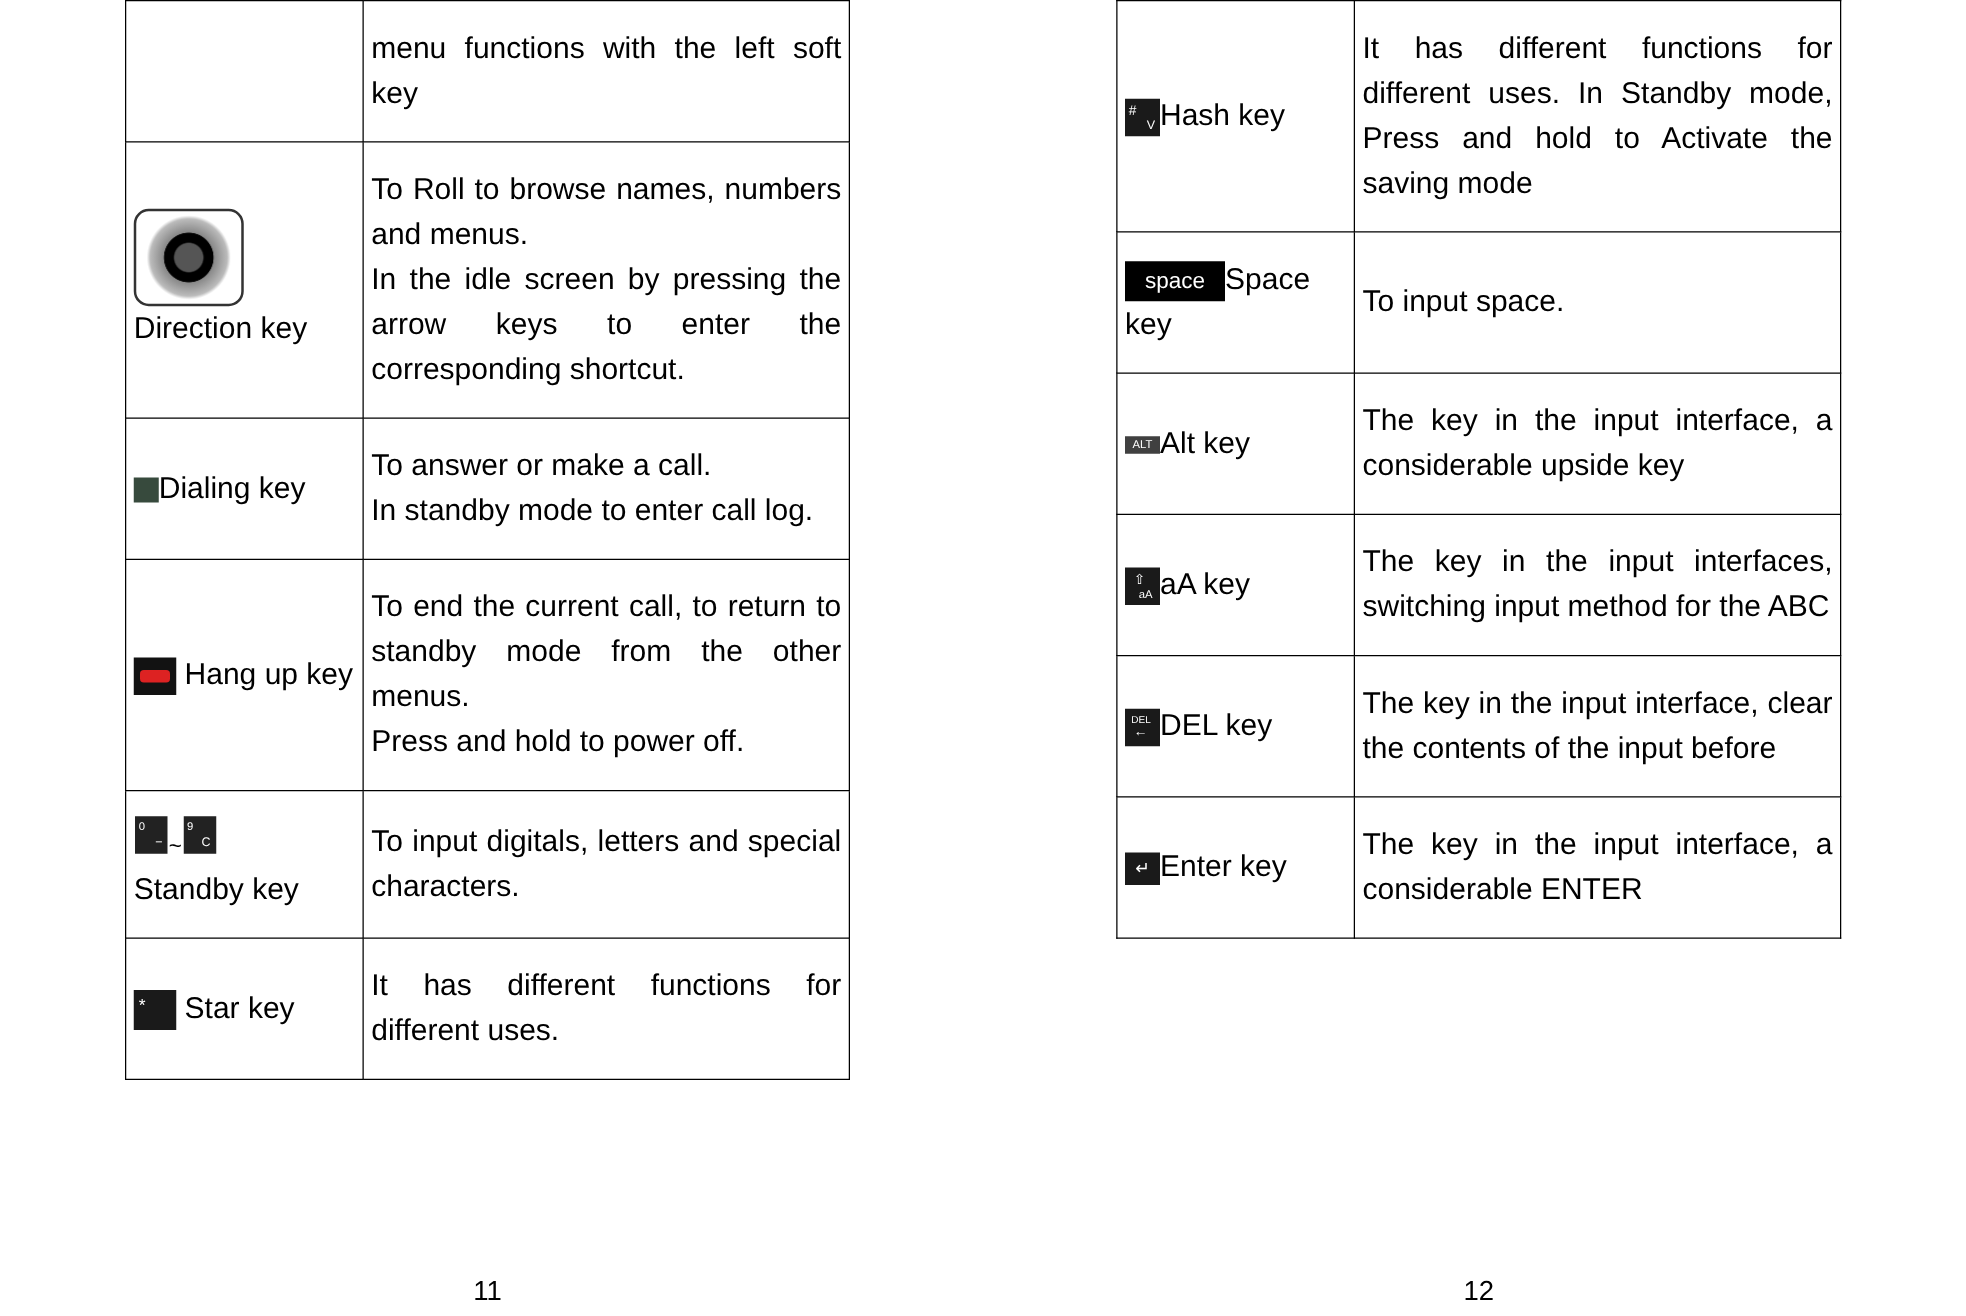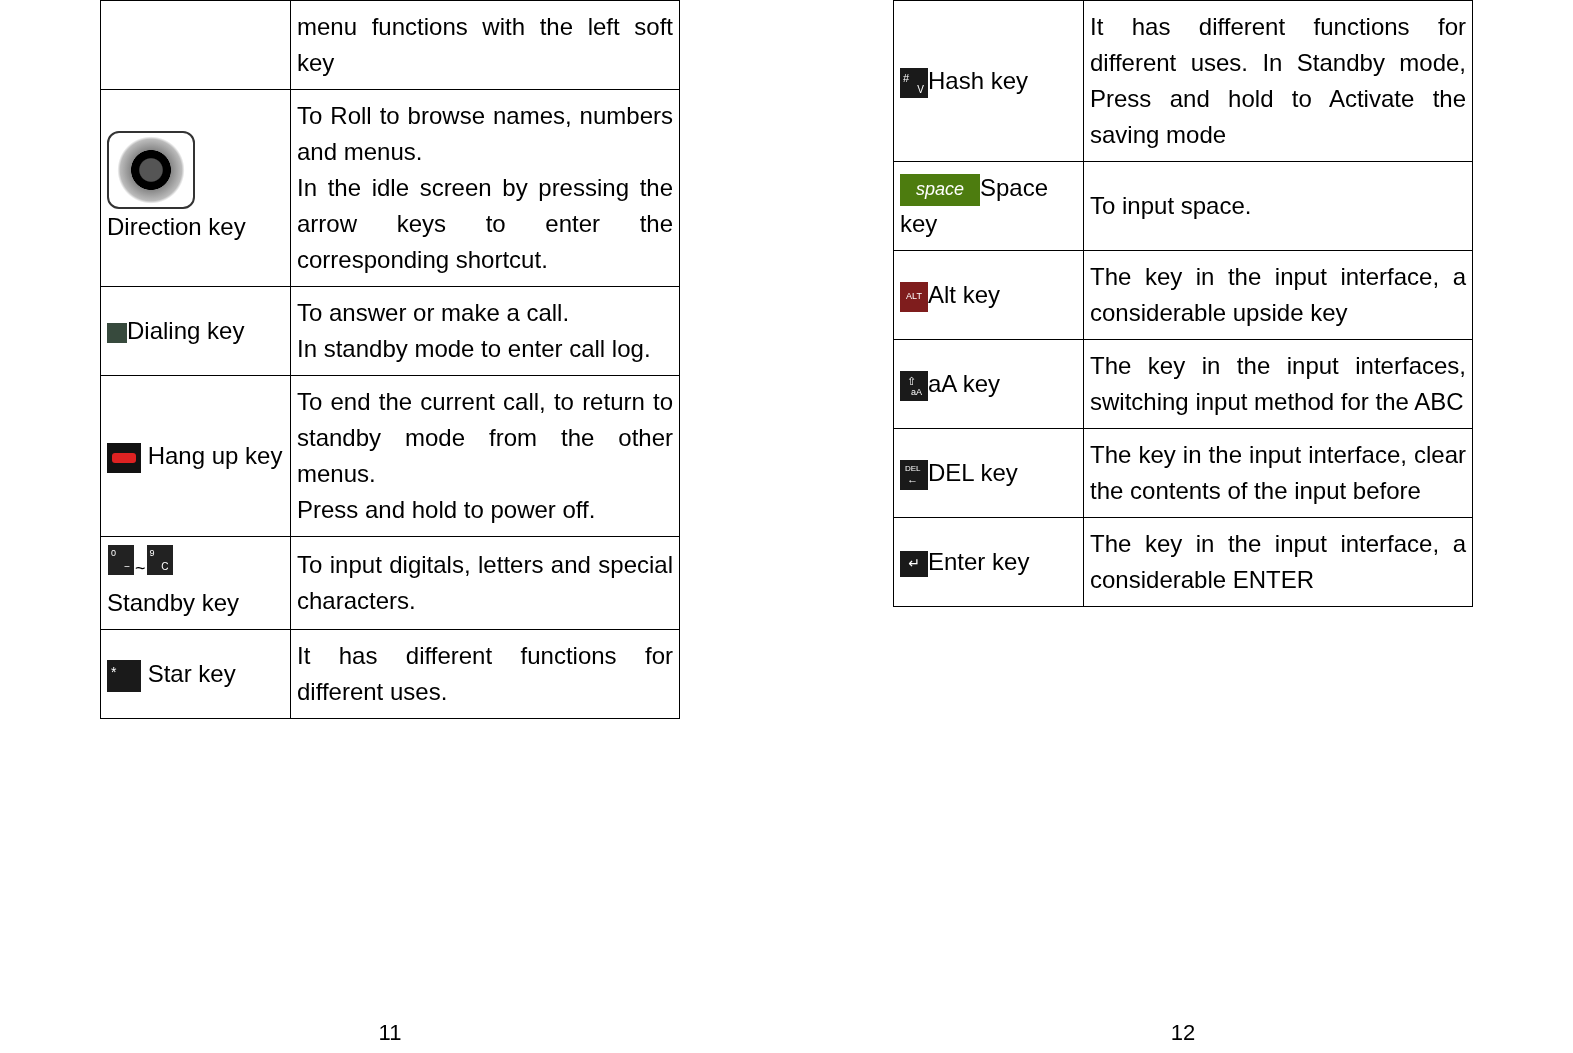--- a/index.html
+++ b/index.html
@@ -20,21 +20,21 @@
       align-items: center;
       position: relative;
     }
     table {
       border-collapse: collapse;
       width: 580px;
       margin-top: 0;
     }
     td {
       border: 1.5px solid #000;
-      padding: 8px 6px;
+      padding: 20px 6px;
       vertical-align: middle;
       font-size: 24px;
       line-height: 1.5;
     }
     td.key-col { width: 190px; }
     td.desc-col { text-align: justify; }
     .page-num {
       position: absolute;
       bottom: 7px;
       font-size: 22px;
@@ -82,26 +82,26 @@
     }
     
     .hash-icon {
       display: inline-block; width: 28px; height: 30px; background: #1a1a1a; position: relative;
     }
     .hash-icon::before { content: "#"; color: #fff; font-size: 11px; position: absolute; top: 2px; left: 3px; }
     .hash-icon::after { content: "V"; color: #fff; font-size: 10px; position: absolute; bottom: 1px; right: 4px; }
     
     .space-icon {
       display: inline-flex; align-items: center; justify-content: center;
-      width: 80px; height: 32px; background: #4d7c0f; color: #fff; font-size: 18px; font-style: italic;
+      width: 80px; height: 32px; background: #000000; color: #fff; font-size: 18px;
     }
     
     .alt-icon {
       display: inline-flex; align-items: center; justify-content: center;
-      width: 28px; height: 30px; background: #7f1d1d; color: #fff; font-size: 9px;
+      width: 28px; height: 14px; background: #404040; color: #fff; font-size: 9px;
     }
     
     .aa-icon {
       display: inline-block; width: 28px; height: 30px; background: #1a1a1a; position: relative;
     }
     .aa-icon::before { content: "⇧"; color: #fff; font-size: 11px; position: absolute; top: 2px; left: 7px; }
     .aa-icon::after { content: "aA"; color: #fff; font-size: 9px; position: absolute; bottom: 1px; right: 6px; }
     
     .dollar-icon {
       display: inline-block; width: 22px; height: 30px; background: #1a1a1a; position: relative;

